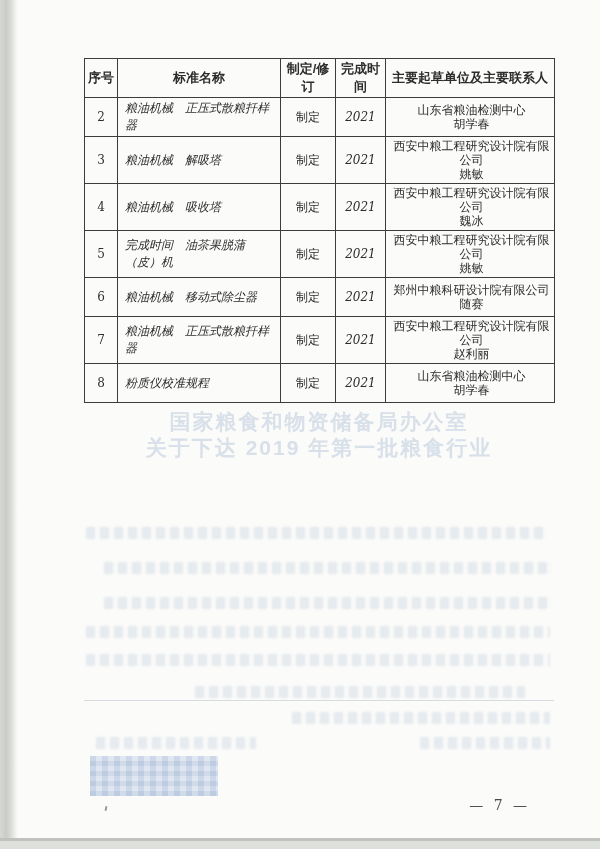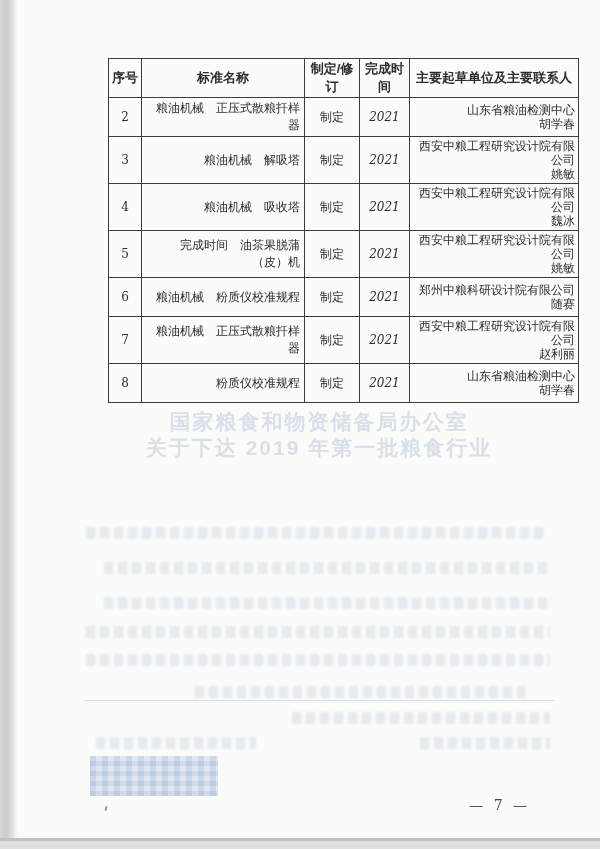--- a/index.html
+++ b/index.html
@@ -7,30 +7,30 @@
   .scan{position:relative;width:600px;height:849px;background:#fbfbf9;overflow:hidden;}
 
   
   .edge-left{position:absolute;left:0;top:0;width:18px;height:849px;
     background:linear-gradient(90deg,#d6d8d4 0%,#c9ccc8 35%,#dddfdb 65%,#f3f3f1 88%,#fbfbf9 100%);}
   .edge-bottom-line{position:absolute;left:0;top:838px;width:600px;height:3px;background:#bfc2be;}
   .edge-bottom{position:absolute;left:0;top:841px;width:600px;height:8px;background:#dee0dc;}
 
   
   .std-table{position:absolute;left:84px;top:58px;width:470px;border-collapse:collapse;
-    table-layout:fixed;color:#2d2d2d;margin-left:24px;}
+    table-layout:fixed;color:#2d2d2d;}
   .std-table th,.std-table td{border:1.5px solid #3c3c3c;overflow:hidden;}
   .std-table thead th{height:32px;font-size:13px;font-weight:bold;
     font-family:"Liberation Sans",sans-serif;text-align:center;}
   .std-table td{height:34px;font-size:12px;}
   .cell-no{text-align:center;font-family:"DejaVu Serif",serif;}
-  .cell-name{text-align:right;padding:0 4px 0 7px;}
+  .cell-name{text-align:left;padding:0 4px 0 7px;font-style:italic;}
   .cell-action{text-align:center;}
   .cell-year{text-align:center;font-family:"DejaVu Serif",serif;font-style:italic;}
-  .cell-org{text-align:right;padding:2px 3px 2px 6px;font-size:11.5px;line-height:14px;}
+  .cell-org{text-align:center;padding:2px 3px 2px 6px;font-size:11.5px;line-height:14px;}
 
   
   .ghost-title{position:absolute;left:84px;width:470px;text-align:center;
     font-family:"Liberation Sans",sans-serif;font-weight:bold;font-size:21px;
     letter-spacing:2px;color:rgba(168,186,212,0.42);filter:blur(0.7px);
     white-space:nowrap;}
   .ghost-line{position:absolute;height:12px;filter:blur(1.1px);opacity:0.5;
     background:repeating-linear-gradient(90deg,rgba(186,200,220,0.65) 0 9px,rgba(186,200,220,0.05) 9px 14px);}
   .ghost-rule{position:absolute;left:84px;top:700px;width:470px;height:1px;
     background:rgba(170,182,200,0.45);}
@@ -106,21 +106,21 @@
       <td class="cell-name">完成时间　油茶果脱蒲（皮）机</td>
       <td class="cell-action">制定</td>
       <td class="cell-year">2021</td>
       <td class="cell-org">
         <div>西安中粮工程研究设计院有限公司</div>
         <div>姚敏</div>
       </td>
     </tr>
         <tr>
       <td class="cell-no">6</td>
-      <td class="cell-name">粮油机械　粉质仪校准规程</td>
+      <td class="cell-name">粮油机械　移动式除尘器</td>
       <td class="cell-action">制定</td>
       <td class="cell-year">2021</td>
       <td class="cell-org">
         <div>郑州中粮科研设计院有限公司</div>
         <div>随赛</div>
       </td>
     </tr>
         <tr>
       <td class="cell-no">7</td>
       <td class="cell-name">粮油机械　正压式散粮扦样器</td>

